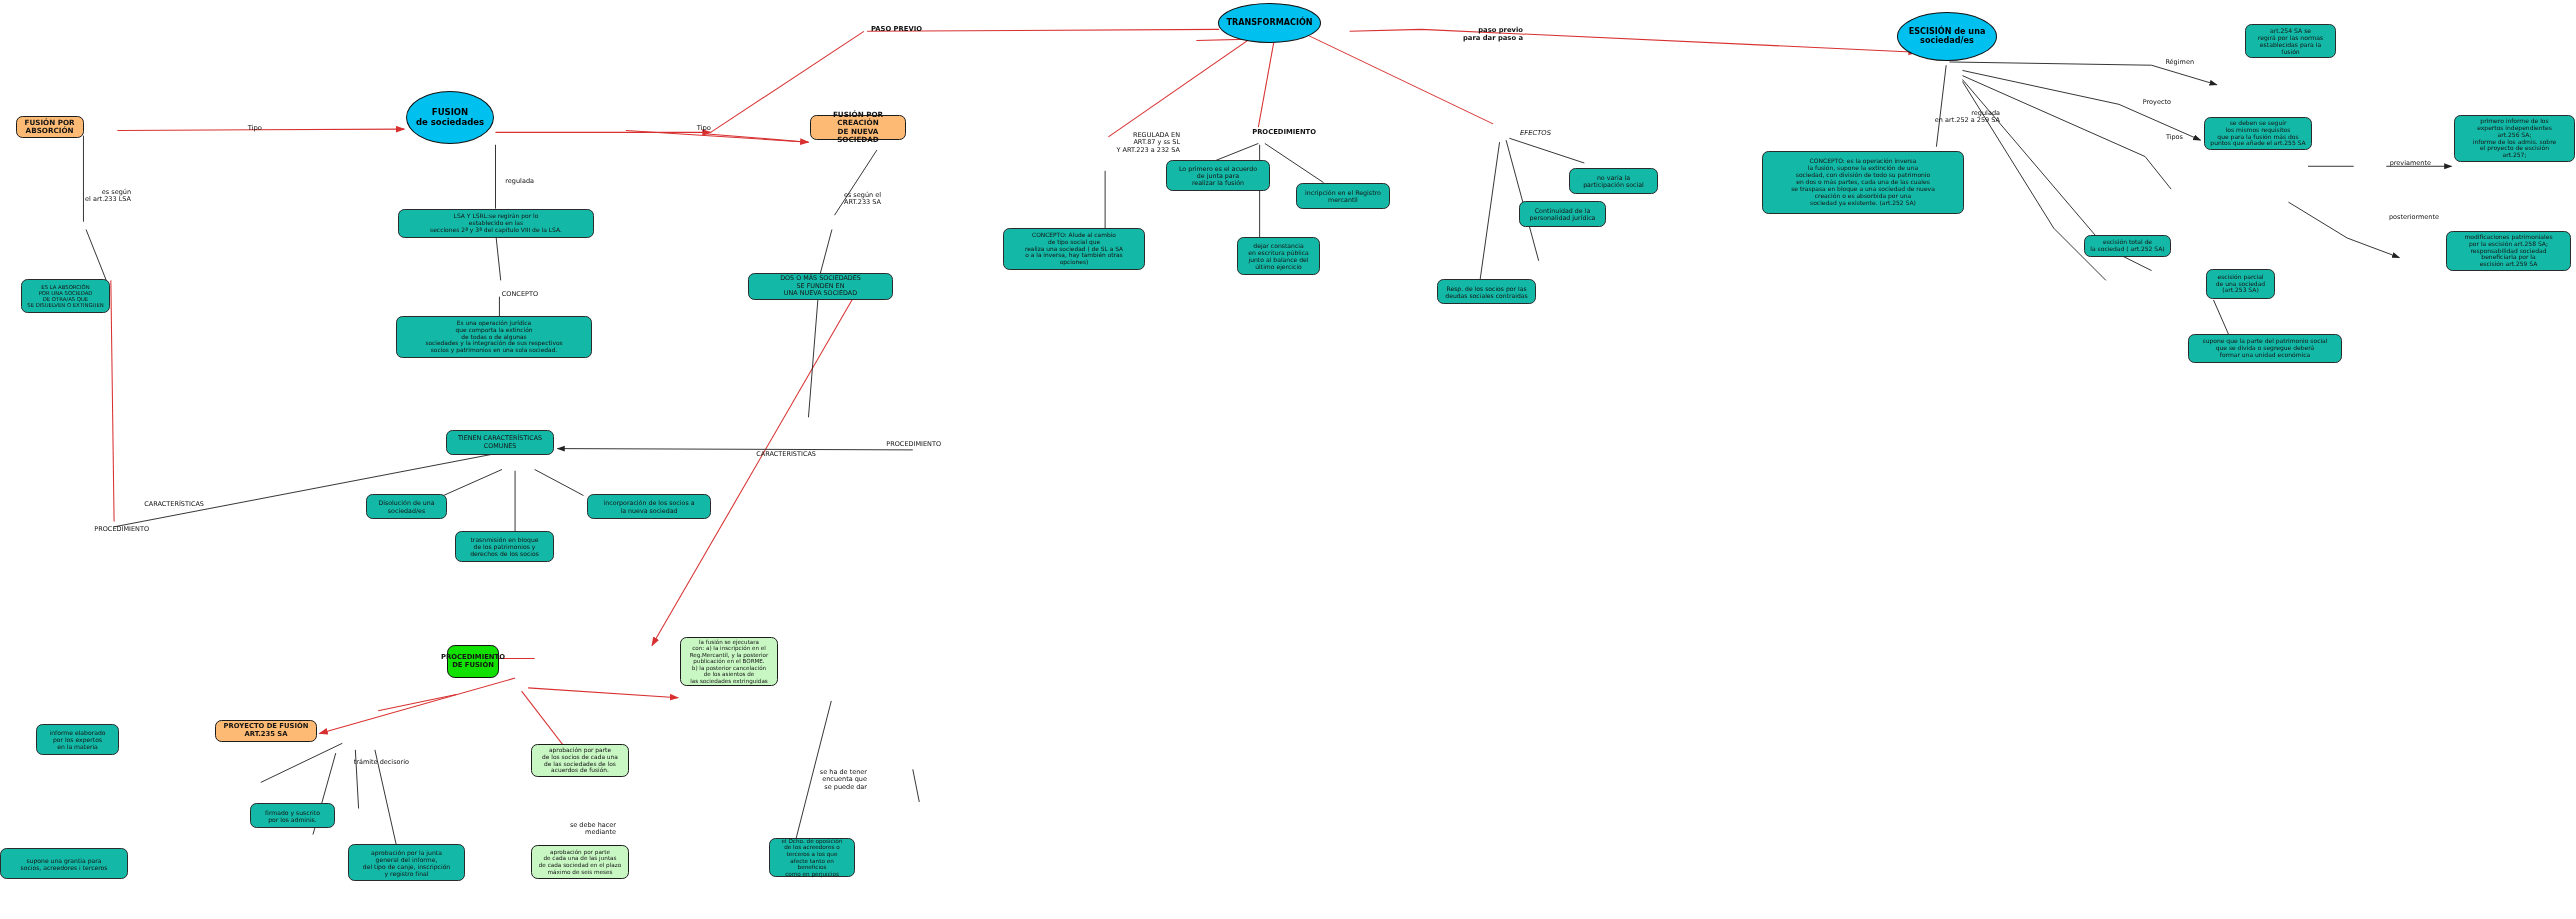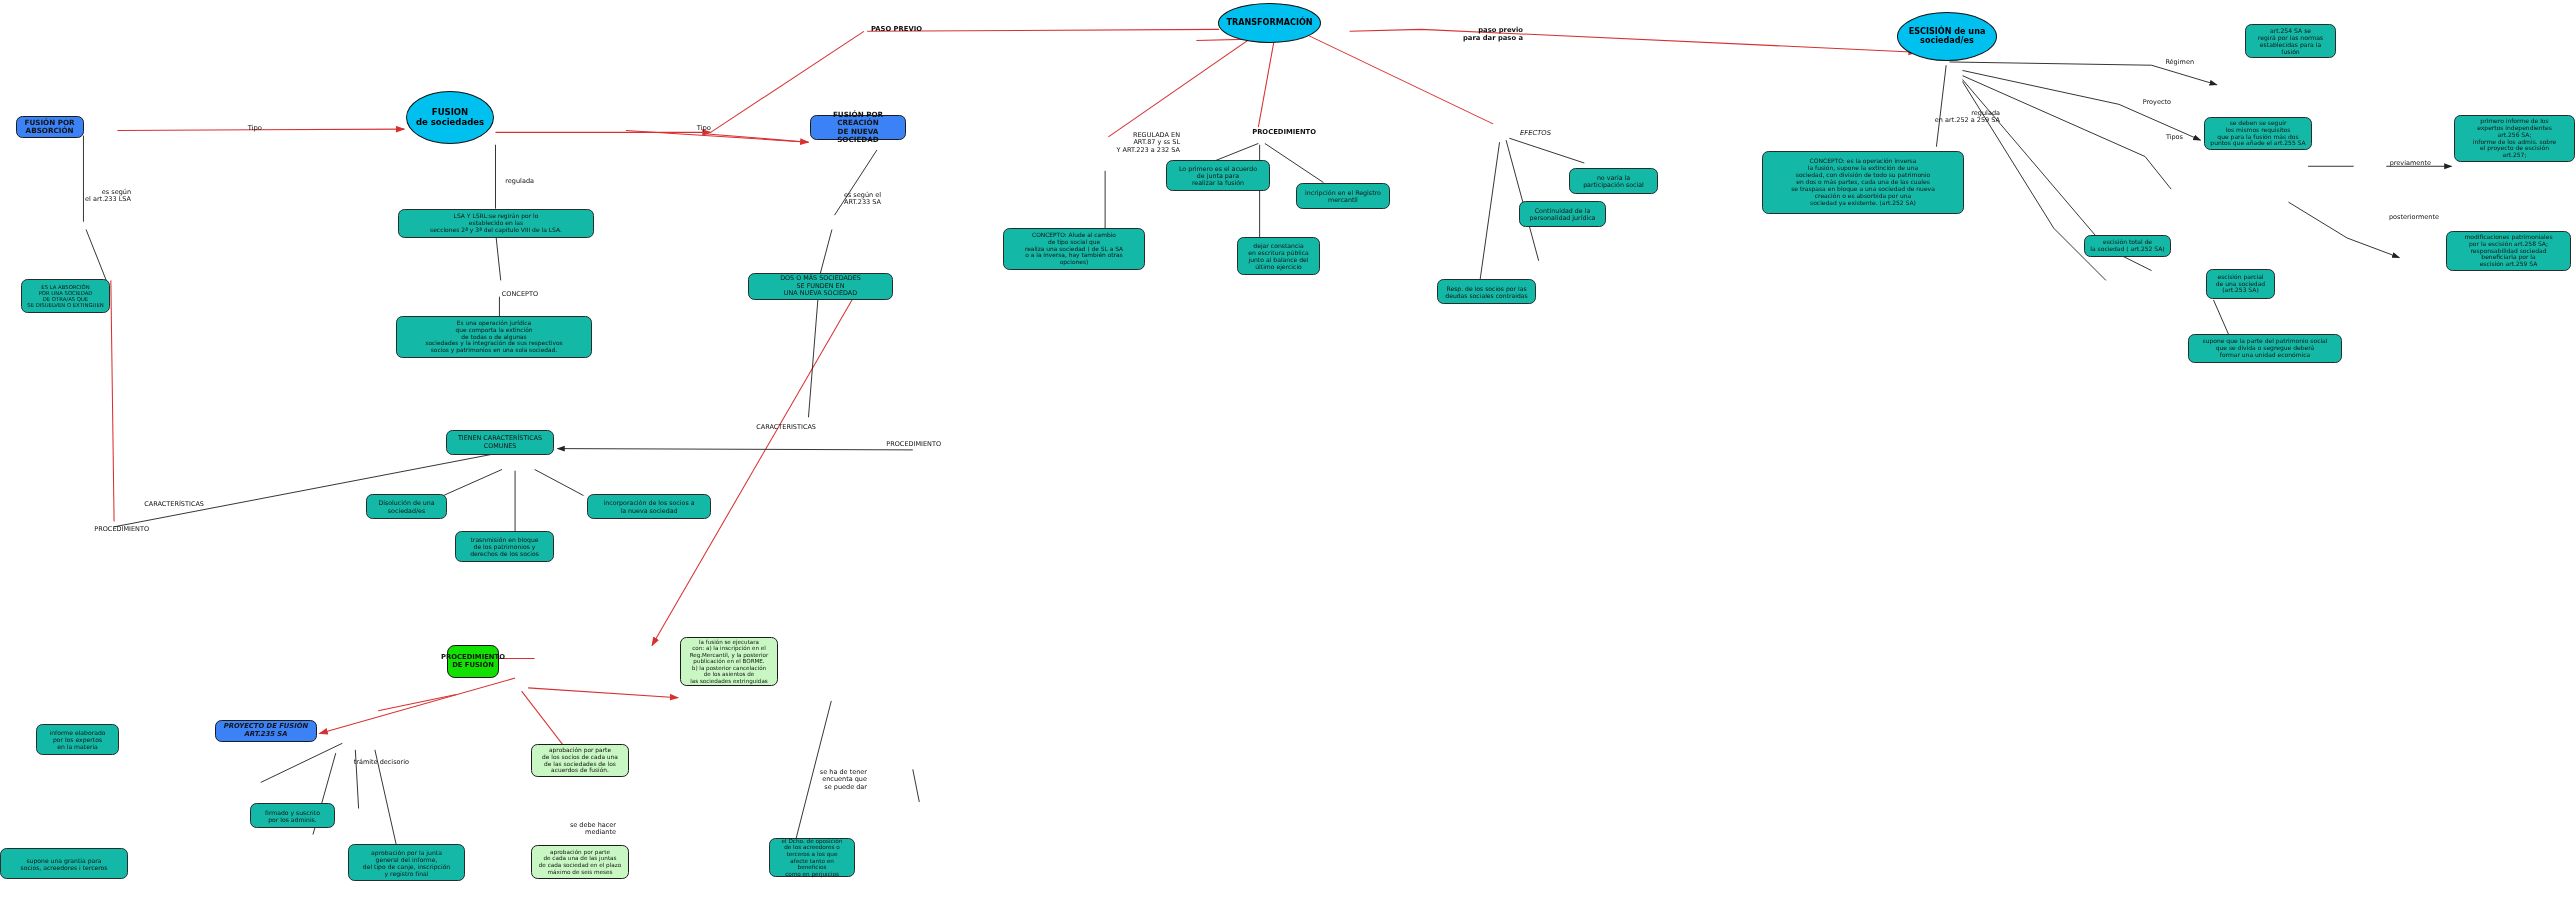--- a/index.html
+++ b/index.html
@@ -8,21 +8,21 @@
   #edges{position:absolute;left:0;top:0;width:2576px;height:920px;}
 
   .node{position:absolute;box-sizing:border-box;display:flex;align-items:center;justify-content:center;text-align:center;}
 
   .box{
     border:1px solid #2b2b2b;border-radius:6.5px;background:#14b8a6;
     color:#141414;padding:3.9px 5.2px;line-height:1.15;white-space:pre-line;
   }
   .box.green{background:#c8f7c3;border-color:#1c1c1c;}
   .box.green-strong{background:#12e000;border-color:#111;border-width:1.3px;font-weight:bold;border-radius:7.8px;}
-  .box.green-title{background:#3b82f6;font-weight:bold;}
+  .box.green-title{background:#fdba74;font-weight:bold;}
   .box.blue-oval{
     background:#00c0f0;border:1.4px solid #111;border-radius:50%;
     font-weight:bold;color:#000;
   }
 
   .lbl{
     position:absolute;color:#111;white-space:pre-line;text-align:right;
     line-height:1.12;background:transparent;
   }
   .lbl.bold{font-weight:bold;}
@@ -113,21 +113,21 @@
 
   <div class="node box green green-title" style="left:15.6px;top:116px;width:68px;height:22px;font-size:7.2px;">FUSIÓN POR
 ABSORCIÓN</div>
 
   <div class="node box green green-title" style="left:810px;top:115px;width:96px;height:25px;font-size:7.2px;">FUSIÓN POR CREACIÓN
 DE NUEVA SOCIEDAD</div>
 
   <div class="node box green-strong" style="left:447px;top:645px;width:52px;height:33px;font-size:6.8px;">PROCEDIMIENTO
 DE FUSIÓN</div>
 
-  <div class="node box green green-title" style="left:215px;top:720px;width:102px;height:22px;font-size:6.8px;font-style:italic;">PROYECTO DE FUSIÓN
+  <div class="node box green green-title" style="left:215px;top:720px;width:102px;height:22px;font-size:6.8px;">PROYECTO DE FUSIÓN
 ART.235 SA</div>
 
   <div class="node box" style="left:21px;top:279px;width:89px;height:34px;font-size:5.3px;">ES LA ABSORCIÓN
 POR UNA SOCIEDAD
 DE OTRA/AS QUE
 SE DISUELVEN O EXTINGUEN</div>
 
   <div class="node box" style="left:398px;top:209px;width:196px;height:29px;font-size:6px;">LSA Y LSRL:se regirán por lo
 establecido en las
 secciones 2ª y 3ª del capítulo VIII de la LSA.</div>
@@ -284,21 +284,21 @@
   <div class="lbl" style="left:1030px;top:132px;width:150px;font-size:6.5px;">REGULADA EN
 ART.87 y ss SL
 Y ART.223 a 232 SA</div>
 
   <div class="lbl bold" style="left:1205px;top:129px;width:111px;font-size:6.8px;">PROCEDIMIENTO</div>
 
   <div class="lbl" style="left:1453px;top:130px;width:98px;font-size:6.8px;font-style:italic;">EFECTOS</div>
 
   <div class="lbl" style="left:93px;top:501px;width:111px;font-size:6.5px;">CARACTERÍSTICAS</div>
 
-  <div class="lbl" style="left:699px;top:424px;width:117px;font-size:6.5px;">CARACTERISTICAS</div>
+  <div class="lbl" style="left:699px;top:451px;width:117px;font-size:6.5px;">CARACTERISTICAS</div>
 
   <div class="lbl" style="left:38px;top:526px;width:111px;font-size:6.5px;">PROCEDIMIENTO</div>
 
   <div class="lbl" style="left:830px;top:441px;width:111px;font-size:6.5px;">PROCEDIMIENTO</div>
 
   <div class="lbl" style="left:305px;top:759px;width:104px;font-size:6.5px;">trámite decisorio</div>
 
   <div class="lbl" style="left:512px;top:808px;width:104px;font-size:6.5px;margin-top:14px;">se debe hacer
 mediante</div>
 

